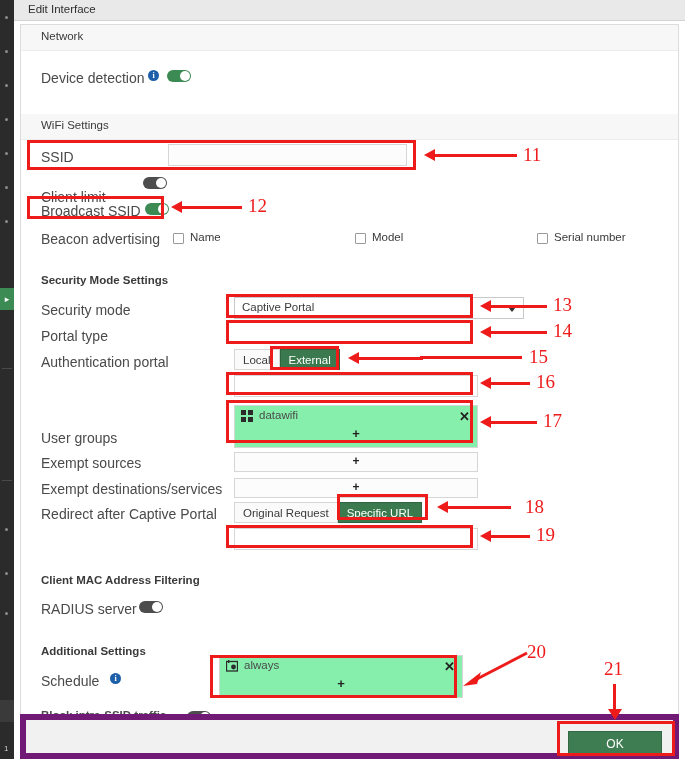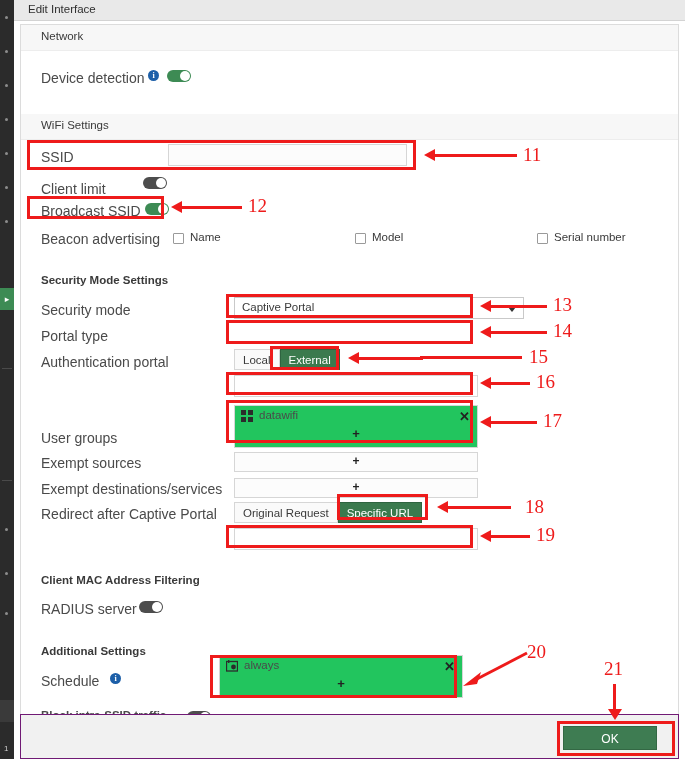--- a/index.html
+++ b/index.html
@@ -71,21 +71,21 @@
     width: 659px; height: 691px;
     background: #ffffff;
     border: 1px solid #dcdcdc;
     border-bottom: none;
     overflow: hidden;
   }
   .footer {
     position: absolute; left: 6px; top: 714px;
     width: 659px; height: 45px;
     background: #f1f1f1;
-    border: 1px solid #701a75;
+    border: 6px solid #701a75;
   }
 
   
   .sect-band {
     position: absolute; left: 0;
     width: 657px; height: 26px;
     background: #f7f7f7;
     border-bottom: 1px solid #ededed;
   }
   .sect-title {
@@ -183,21 +183,21 @@
   }
   .seg.active {
     background: #3b7a4e;
     border-color: #2f6440;
     color: #ffffff;
   }
 
   
   .chipbox {
     position: absolute;
-    background: #22c55e;
+    background: #86efac;
     border: 1px solid #d6d6d6;
   }
   .chip-row {
     position: relative;
     height: 21px;
   }
   .chip-ico {
     position: absolute; left: 6px; top: 4px;
     width: 12px; height: 12px;
   }
@@ -336,21 +336,21 @@
       <div class="tog on" style="left:146px; top:45px">
           <span class="knob"></span>
         </div>
 
       <div class="sect-band" style="top:89px"></div>
       <div class="sect-title" style="left:20px; top:94px">WiFi Settings</div>
 
       <div class="lbl" style="left:20px; top:124px">SSID</div>
       <div class="inp gray" style="left:147px; top:119px; width:239px"></div>
 
-      <div class="lbl" style="left:20px; top:156px">Client limit</div>
+      <div class="lbl" style="left:20px; top:164px">Client limit</div>
       <div class="tog off" style="left:122px; top:152px">
           <span class="knob"></span>
         </div>
 
       <div class="lbl" style="left:20px; top:178px">Broadcast SSID</div>
       <div class="tog on" style="left:124px; top:178px">
           <span class="knob"></span>
         </div>
 
       <div class="lbl" style="left:20px; top:206px">Beacon advertising</div>

